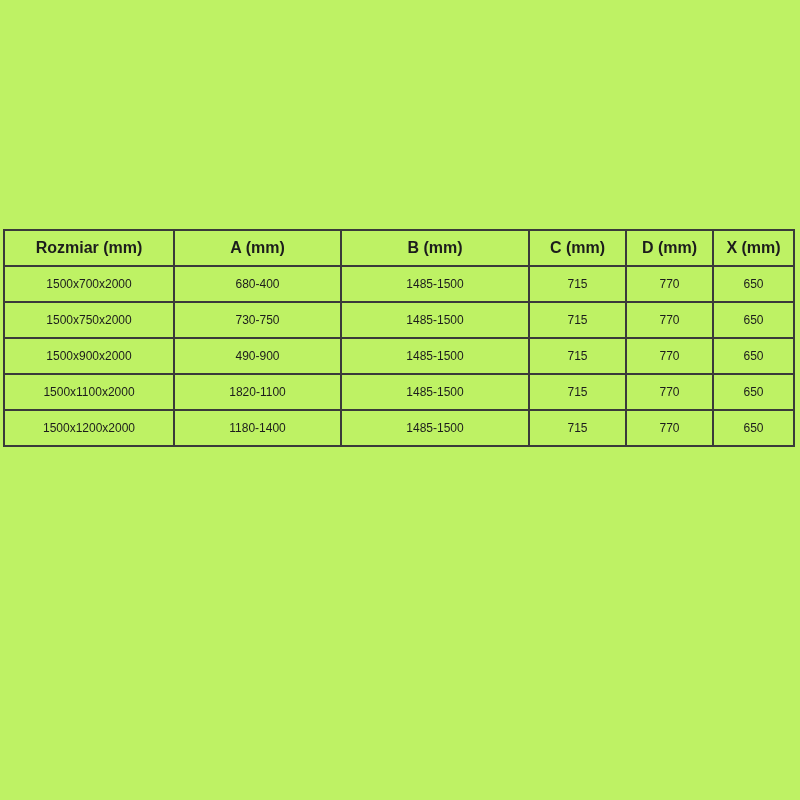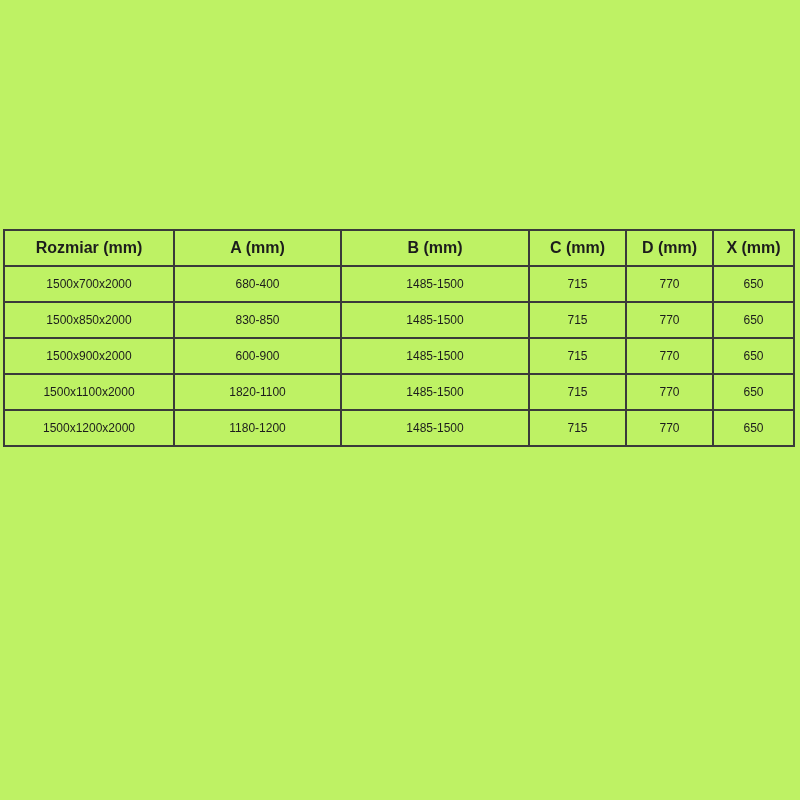--- a/index.html
+++ b/index.html
@@ -69,46 +69,46 @@
     <tbody>
       <tr>
         <td>1500x700x2000</td>
         <td>680-400</td>
         <td>1485-1500</td>
         <td>715</td>
         <td>770</td>
         <td>650</td>
       </tr>
       <tr>
-        <td>1500x850x2000</td>
-        <td>830-850</td>
+        <td>1500x750x2000</td>
+        <td>730-750</td>
         <td>1485-1500</td>
         <td>715</td>
         <td>770</td>
         <td>650</td>
       </tr>
       <tr>
         <td>1500x900x2000</td>
-        <td>600-900</td>
+        <td>490-900</td>
         <td>1485-1500</td>
         <td>715</td>
         <td>770</td>
         <td>650</td>
       </tr>
       <tr>
         <td>1500x1100x2000</td>
         <td>1820-1100</td>
         <td>1485-1500</td>
         <td>715</td>
         <td>770</td>
         <td>650</td>
       </tr>
       <tr>
         <td>1500x1200x2000</td>
-        <td>1180-1200</td>
+        <td>1180-1400</td>
         <td>1485-1500</td>
         <td>715</td>
         <td>770</td>
         <td>650</td>
       </tr>
     </tbody>
   </table>
 </div>
 
 </body></html>

